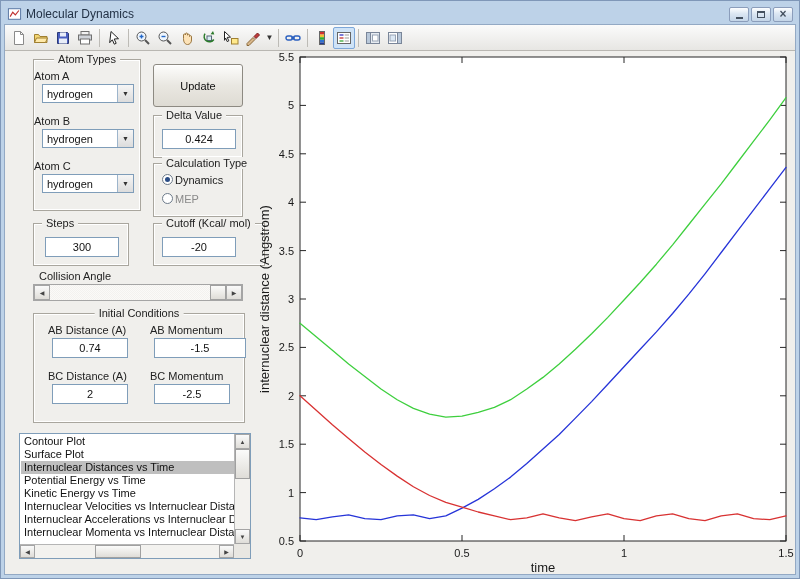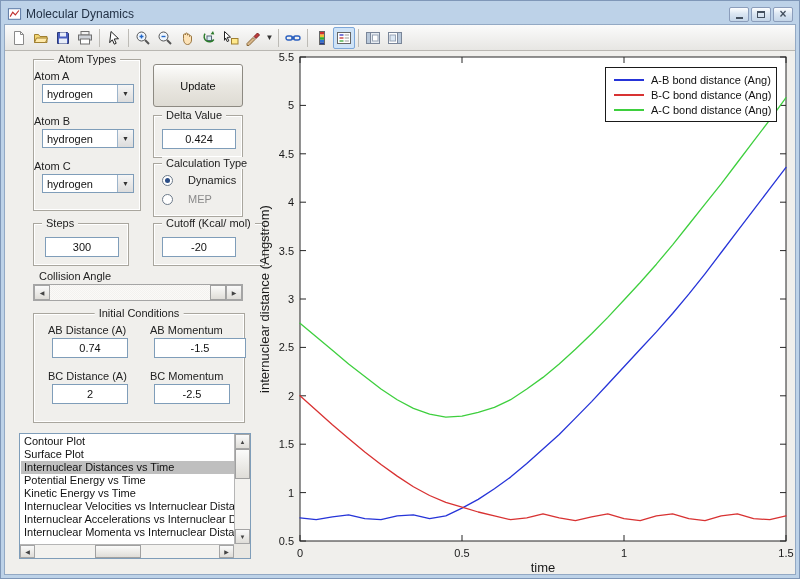--- a/index.html
+++ b/index.html
@@ -38,21 +38,21 @@
     font-size:11px;text-align:center;padding:0;color:#111;}
   .combo{position:absolute;height:19px;border:1px solid #7f9db9;background:#fff;display:flex;align-items:center;}
   .combo-text{flex:1;padding-left:4px;font-size:11px;color:#111;}
   .combo-btn{width:16px;height:17px;background:linear-gradient(#f6f6f6,#dcdcdc);border-left:1px solid #9db5cc;
     display:flex;align-items:center;justify-content:center;font-size:7px;color:#333;}
 
   .push-btn{position:absolute;border:1px solid #8d8a82;border-radius:3px;
     background:linear-gradient(#fdfdfc,#e9e7e1 50%,#dedbd3);box-shadow:inset 0 1px 0 #fff;
     font-size:11px;color:#111;display:flex;align-items:center;justify-content:center;}
 
-  .radio-row{position:absolute;display:flex;align-items:flex-end;gap:15px;}
+  .radio-row{position:absolute;display:flex;align-items:flex-start;gap:2px;}
   .radio{width:11px;height:11px;border:1px solid #6d7b8a;border-radius:50%;background:#fff;position:relative;}
   .radio.checked::after{content:"";position:absolute;left:2px;top:2px;width:5px;height:5px;border-radius:50%;background:#2b4d86;}
   .radio-label{font-size:11px;color:#222;}
   .radio-label.dim{color:#8a8a8a;}
 
   
   .slider{position:absolute;height:17px;border:1px solid #a5a5a5;background:#f6f5f3;display:flex;}
   .sb-btn{width:16px;height:100%;background:linear-gradient(#fafafa,#dfddd8);border:1px solid #a5a5a5;
     display:flex;align-items:center;justify-content:center;font-size:6px;color:#444;flex:none;}
   .sb-track{flex:1;position:relative;background:repeating-conic-gradient(#f3f2ef 0% 25%,#fbfaf8 0% 50%) 0 0/2px 2px;}
@@ -363,31 +363,17 @@
             <text x="39" y="58.39999999999998" text-anchor="end" class="tick-label">5</text>
             <line x1="45" y1="6" x2="51" y2="6" stroke="#262626"></line>
             <line x1="531" y1="6" x2="525" y2="6" stroke="#262626"></line>
             <text x="39" y="10" text-anchor="end" class="tick-label">5.5</text>
             <polyline points="45.0,466.8 61.2,468.7 77.4,465.8 93.6,463.9 109.8,467.7 126.0,468.7 142.2,464.8 158.4,463.9 174.6,467.7 190.8,464.8 207.0,457.1 223.2,448.4 239.4,437.7 255.6,426.1 271.8,412.6 288.0,398.0 304.2,383.5 320.4,367.1 336.6,350.6 352.8,333.2 369.0,315.8 385.2,298.3 401.4,280.9 417.6,262.5 433.8,243.2 450.0,222.8 466.2,201.5 482.4,180.2 498.6,158.9 514.8,137.6 531.0,116.4" fill="none" stroke="#2634d8" stroke-width="1.3" stroke-linejoin="round" stroke-linecap="round"></polyline>
             <polyline points="45.0,344.8 61.2,359.3 77.4,373.8 93.6,387.4 109.8,400.9 126.0,413.5 142.2,425.1 158.4,435.8 174.6,444.5 190.8,451.3 207.0,456.1 223.2,461.0 239.4,464.8 255.6,468.7 271.8,466.8 288.0,462.9 304.2,466.8 320.4,469.7 336.6,465.8 352.8,462.9 369.0,467.7 385.2,469.7 401.4,464.8 417.6,462.9 433.8,467.7 450.0,469.7 466.2,464.8 482.4,462.9 498.6,467.7 514.8,468.7 531.0,464.8" fill="none" stroke="#d83232" stroke-width="1.3" stroke-linejoin="round" stroke-linecap="round"></polyline>
             <polyline points="45.0,272.2 61.2,285.8 77.4,299.3 93.6,312.9 109.8,325.4 126.0,338.0 142.2,348.7 158.4,357.4 174.6,363.2 190.8,366.1 207.0,365.1 223.2,361.3 239.4,356.4 255.6,348.7 271.8,338.0 288.0,326.4 304.2,312.9 320.4,298.3 336.6,282.8 352.8,266.4 369.0,249.0 385.2,231.5 401.4,213.2 417.6,193.8 433.8,173.5 450.0,153.1 466.2,132.8 482.4,111.5 498.6,90.2 514.8,68.9 531.0,46.7" fill="none" stroke="#3ecf3e" stroke-width="1.3" stroke-linejoin="round" stroke-linecap="round"></polyline>
             <text x="288" y="521" text-anchor="middle" class="axis-label">time</text>
             <text x="14" y="248" text-anchor="middle" class="axis-label" transform="rotate(-90 14 248)">internuclear distance (Angstrom)</text>
           </svg>
-        <div class="legend">
-            <div class="legend-row">
-              <span class="legend-line" style="background: rgb(38, 52, 216);"></span>
-              <span class="legend-label">A-B bond distance (Ang)</span>
-            </div>
-            <div class="legend-row">
-              <span class="legend-line" style="background: rgb(216, 50, 50);"></span>
-              <span class="legend-label">B-C bond distance (Ang)</span>
-            </div>
-            <div class="legend-row">
-              <span class="legend-line" style="background: rgb(62, 207, 62);"></span>
-              <span class="legend-label">A-C bond distance (Ang)</span>
-            </div>
-          </div>
       </div>
 
     </div>
   </div>
 </div>
 
 </body></html>

